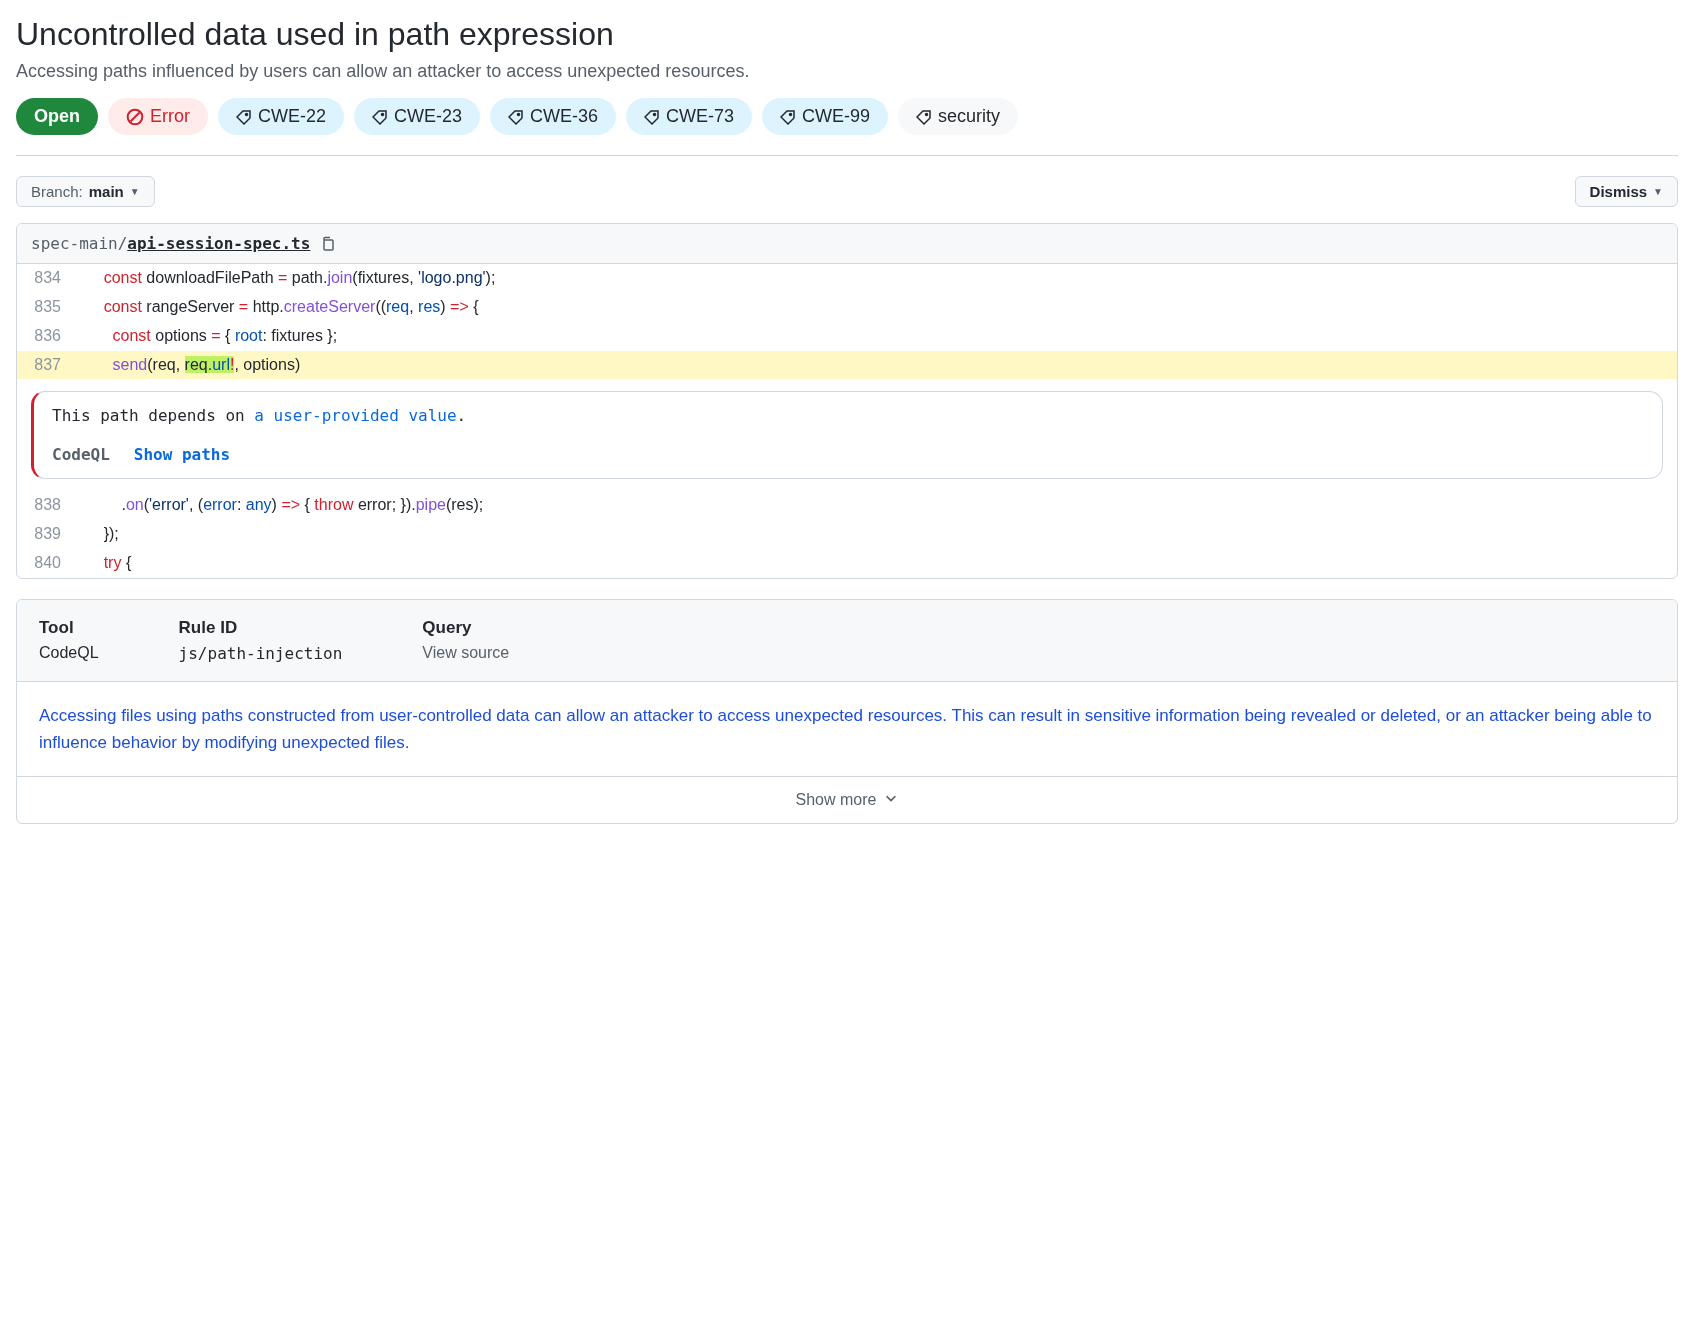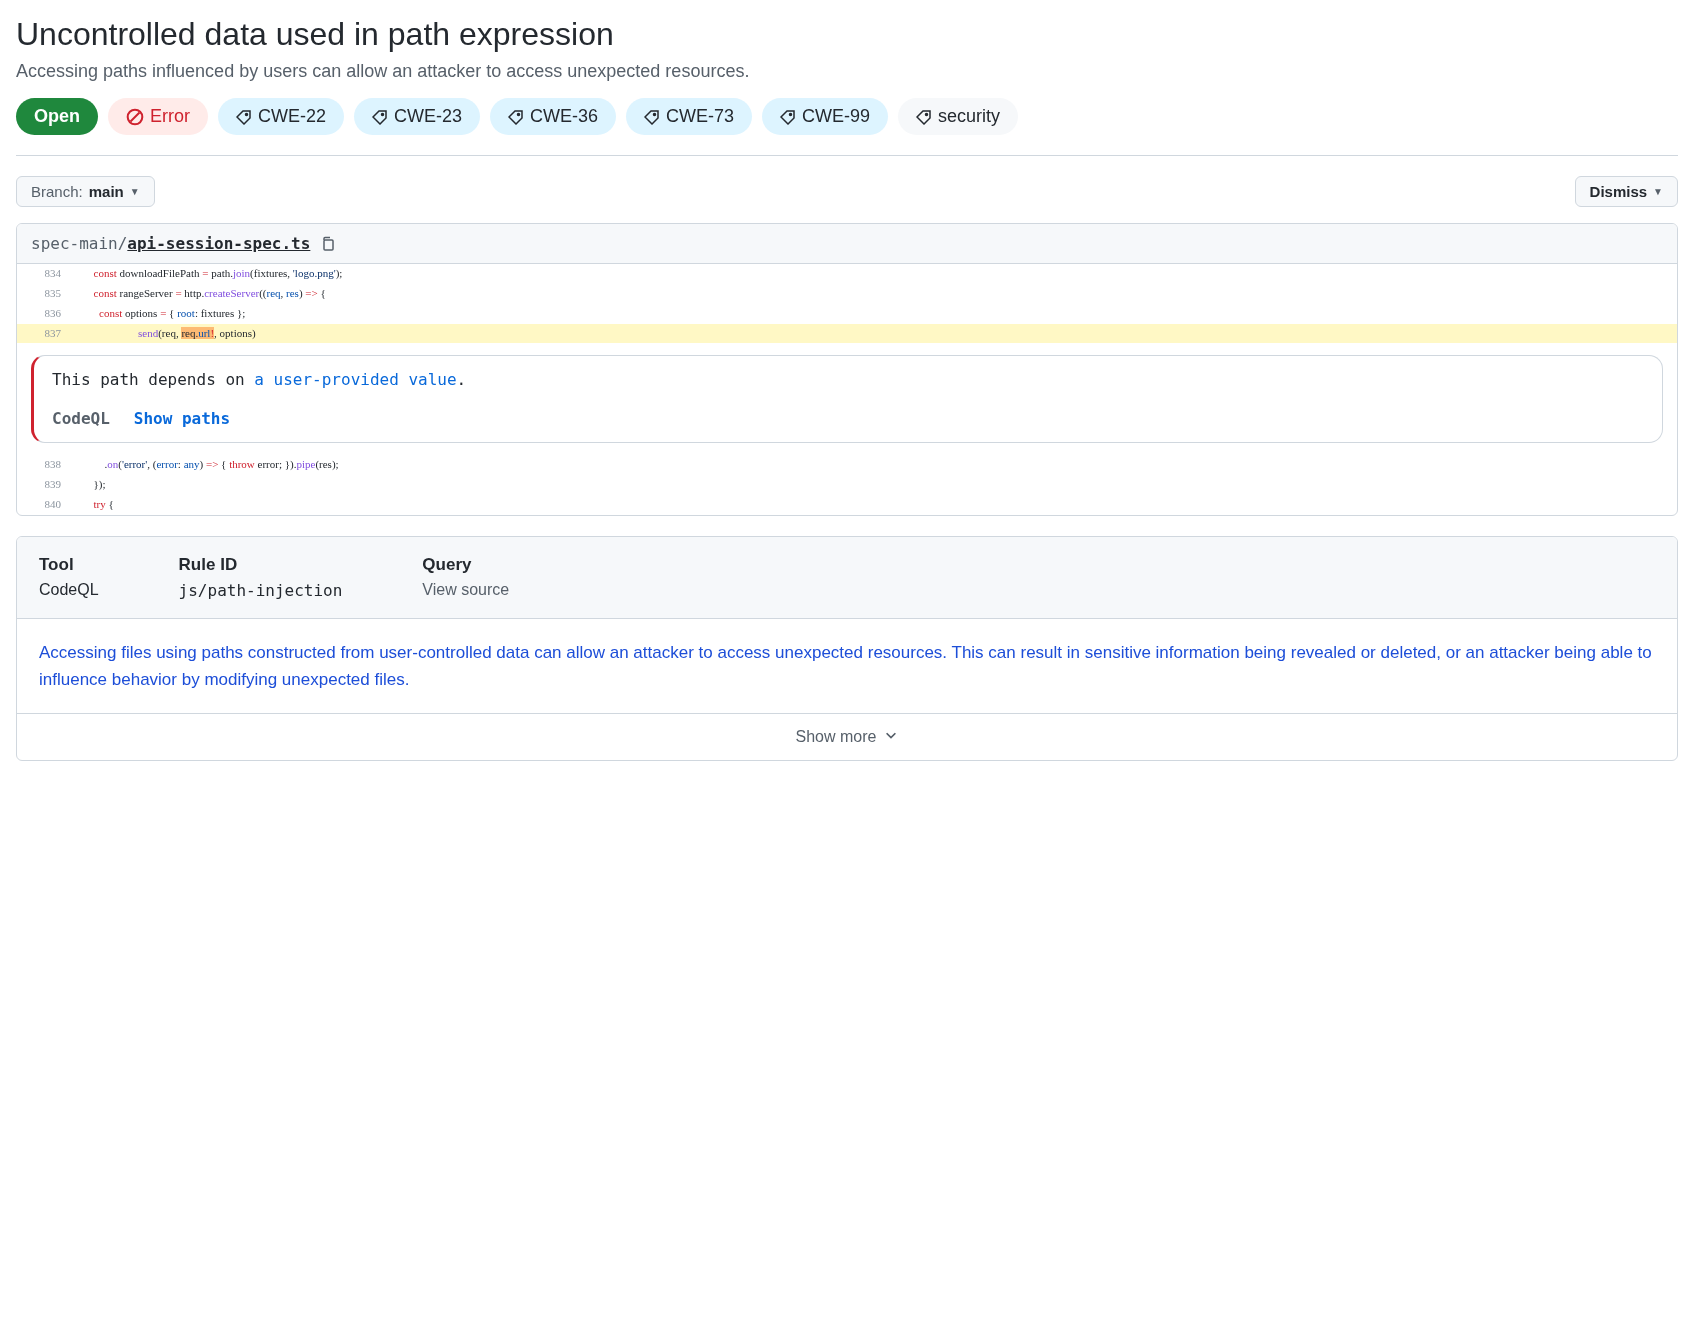--- a/index.html
+++ b/index.html
@@ -94,43 +94,43 @@
   align-items: center;
   gap: 10px;
   font-family: ui-monospace, SFMono-Regular, Menlo, Consolas, monospace;
   font-size: 16px;
 }
 .file-path { color: #57606a; }
 .file-name { color: #24292f; font-weight: 600; text-decoration: underline; }
 .copy-icon { width: 16px; height: 16px; cursor: pointer; color: #57606a; }
 .code-line {
   display: flex;
-  font-family: Liberation Serif, serif;
-  font-size: 11px;
+  font-family: Liberation Sans, sans-serif;
+  font-size: 16px;
   line-height: 1.8;
 }
 .line-num {
   width: 60px;
   text-align: right;
   padding-right: 16px;
   color: #8c959f;
   user-select: none;
   flex-shrink: 0;
 }
 .line-content {
   flex: 1;
   white-space: pre;
 }
-.code-line.highlighted { background: #fff8c5; gap: 39px; }
+.code-line.highlighted { background: #fff8c5; }
 .tok-kw { color: #cf222e; }
 .tok-fn { color: #8250df; }
 .tok-str { color: #0a3069; }
 .tok-prop { color: #0550ae; }
 .tok-arrow { color: #cf222e; }
-.inline-hl { background: #fdba74; }
+.inline-hl { background: #bef264; }
 .alert-box {
   margin: 12px 14px;
   border: 1px solid #d0d7de;
   border-left: 3px solid #cf222e;
   border-radius: 14px;
   padding: 14px 18px;
   font-family: ui-monospace, SFMono-Regular, Menlo, Consolas, monospace;
   font-size: 16px;
 }
 .alert-msg { margin-bottom: 20px; }

